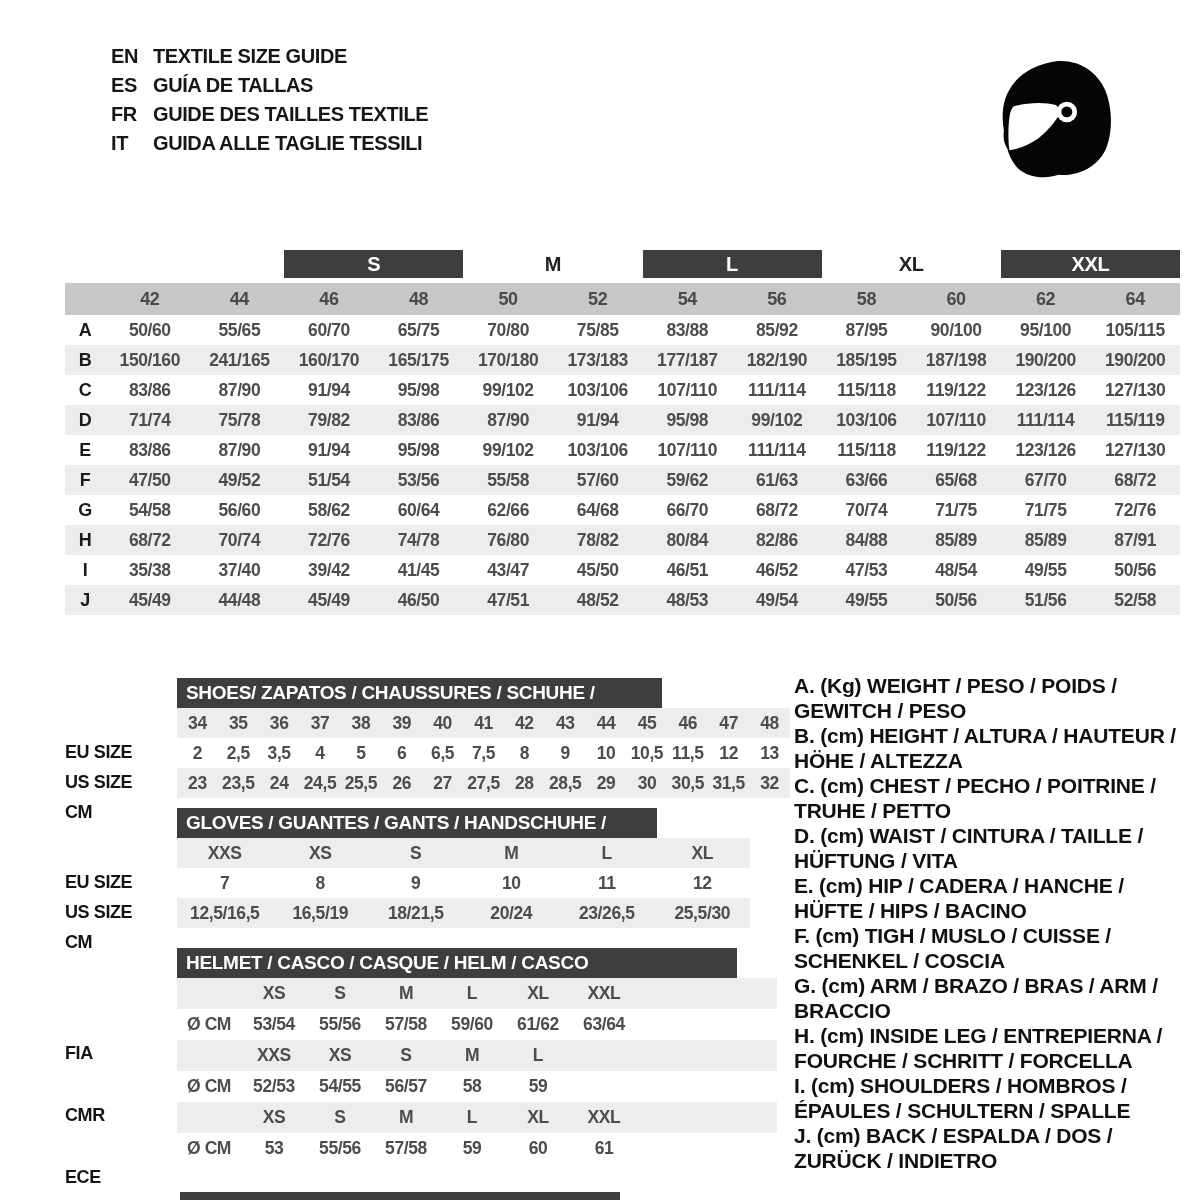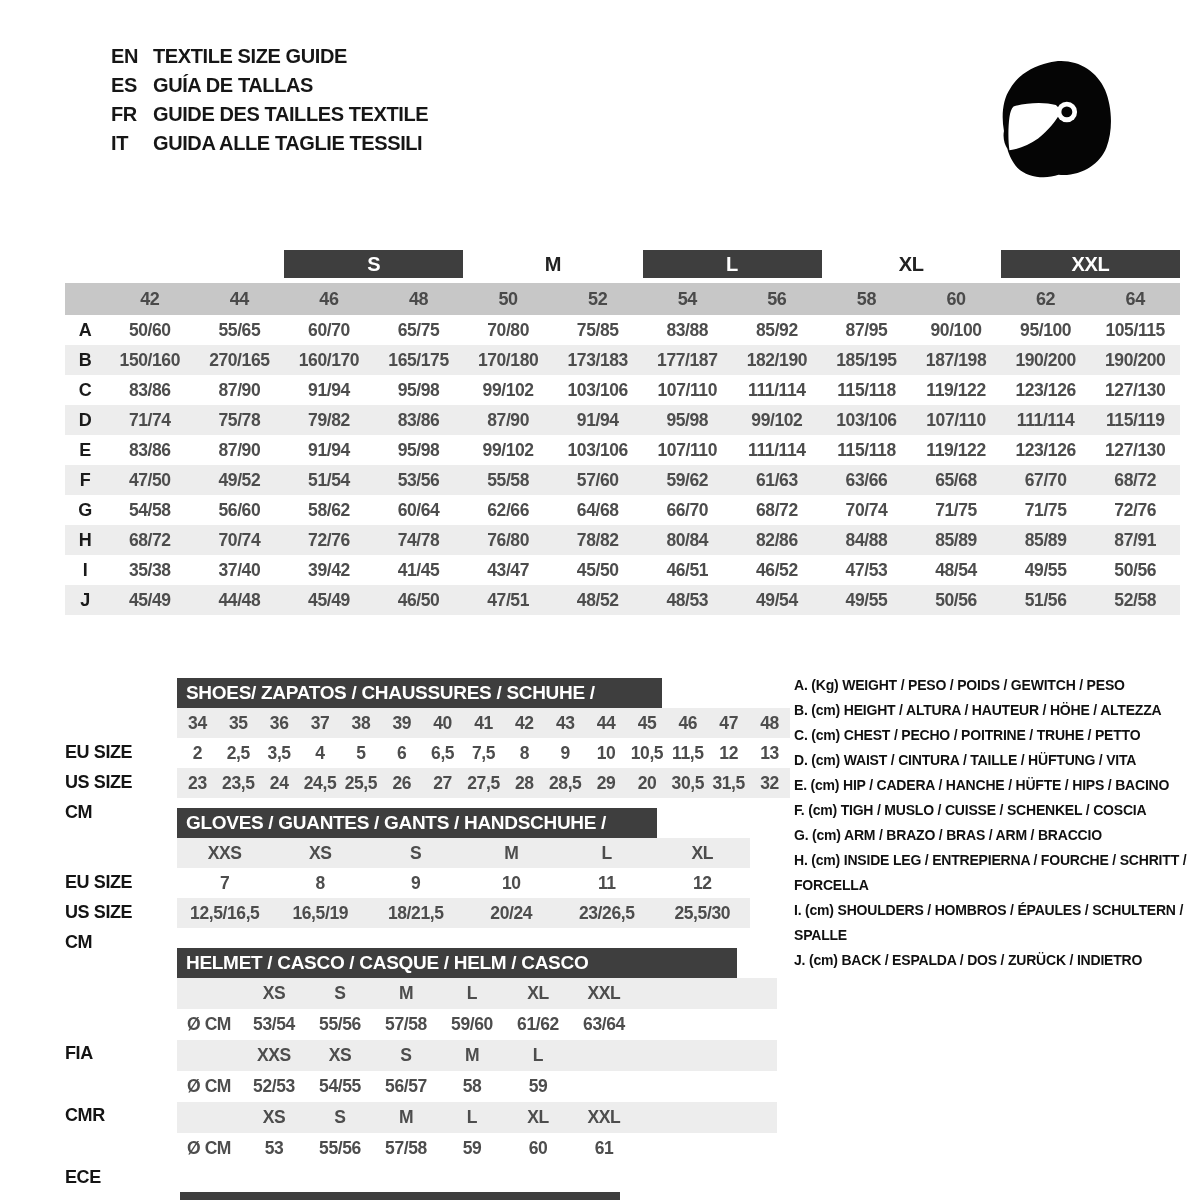--- a/index.html
+++ b/index.html
@@ -36,21 +36,21 @@
   .scells.stripe{background:var(--stripe);}
   .scells div{display:flex;align-items:center;justify-content:center;font-size:17.5px;color:#4d4d4d;letter-spacing:-0.4px;white-space:nowrap;}
   .shoes .bar{width:485px;}
   .shoes .scells{width:613px;grid-template-columns:repeat(15,1fr);}
   .gloves .bar{width:480px;}
   .gloves .scells{width:573px;grid-template-columns:repeat(6,1fr);}
   .helmet .bar{width:560px;}
   .helmet .srow{height:31px;}
   .helmet .scells{width:600px;grid-template-columns:64px repeat(6,66px);}
   
-  .legend{position:absolute;left:794px;top:673px;width:402px;font-weight:700;font-size:14px;line-height:25px;color:#101010;letter-spacing:-0.2px;}
+  .legend{position:absolute;left:794px;top:673px;width:402px;font-weight:700;font-size:21px;line-height:25px;color:#101010;letter-spacing:-0.2px;}
   
   .bottom-bar{position:absolute;left:180px;top:1192px;width:440px;height:8px;background:var(--dark);}
 </style>
 </head>
 <body>
 
 <div class="canvas">
 
   <div class="lang-block">
       <div class="lang-row">
@@ -121,21 +121,21 @@
           <div>83/88</div>
           <div>85/92</div>
           <div>87/95</div>
           <div>90/100</div>
           <div>95/100</div>
           <div>105/115</div>
         </div>
         <div class="grid13 data-row stripe">
           <div class="row-letter">B</div>
           <div>150/160</div>
-          <div>270/165</div>
+          <div>241/165</div>
           <div>160/170</div>
           <div>165/175</div>
           <div>170/180</div>
           <div>173/183</div>
           <div>177/187</div>
           <div>182/190</div>
           <div>185/195</div>
           <div>187/198</div>
           <div>190/200</div>
           <div>190/200</div>
@@ -313,21 +313,21 @@
             <div>23,5</div>
             <div>24</div>
             <div>24,5</div>
             <div>25,5</div>
             <div>26</div>
             <div>27</div>
             <div>27,5</div>
             <div>28</div>
             <div>28,5</div>
             <div>29</div>
-            <div>20</div>
+            <div>30</div>
             <div>30,5</div>
             <div>31,5</div>
             <div>32</div>
           </div>
         </div>
       </div>
   </div>
 
   <div class="section gloves" style="top:808px">
     <div class="bar">GLOVES / GUANTES / GANTS / HANDSCHUHE / GUANTI</div>

